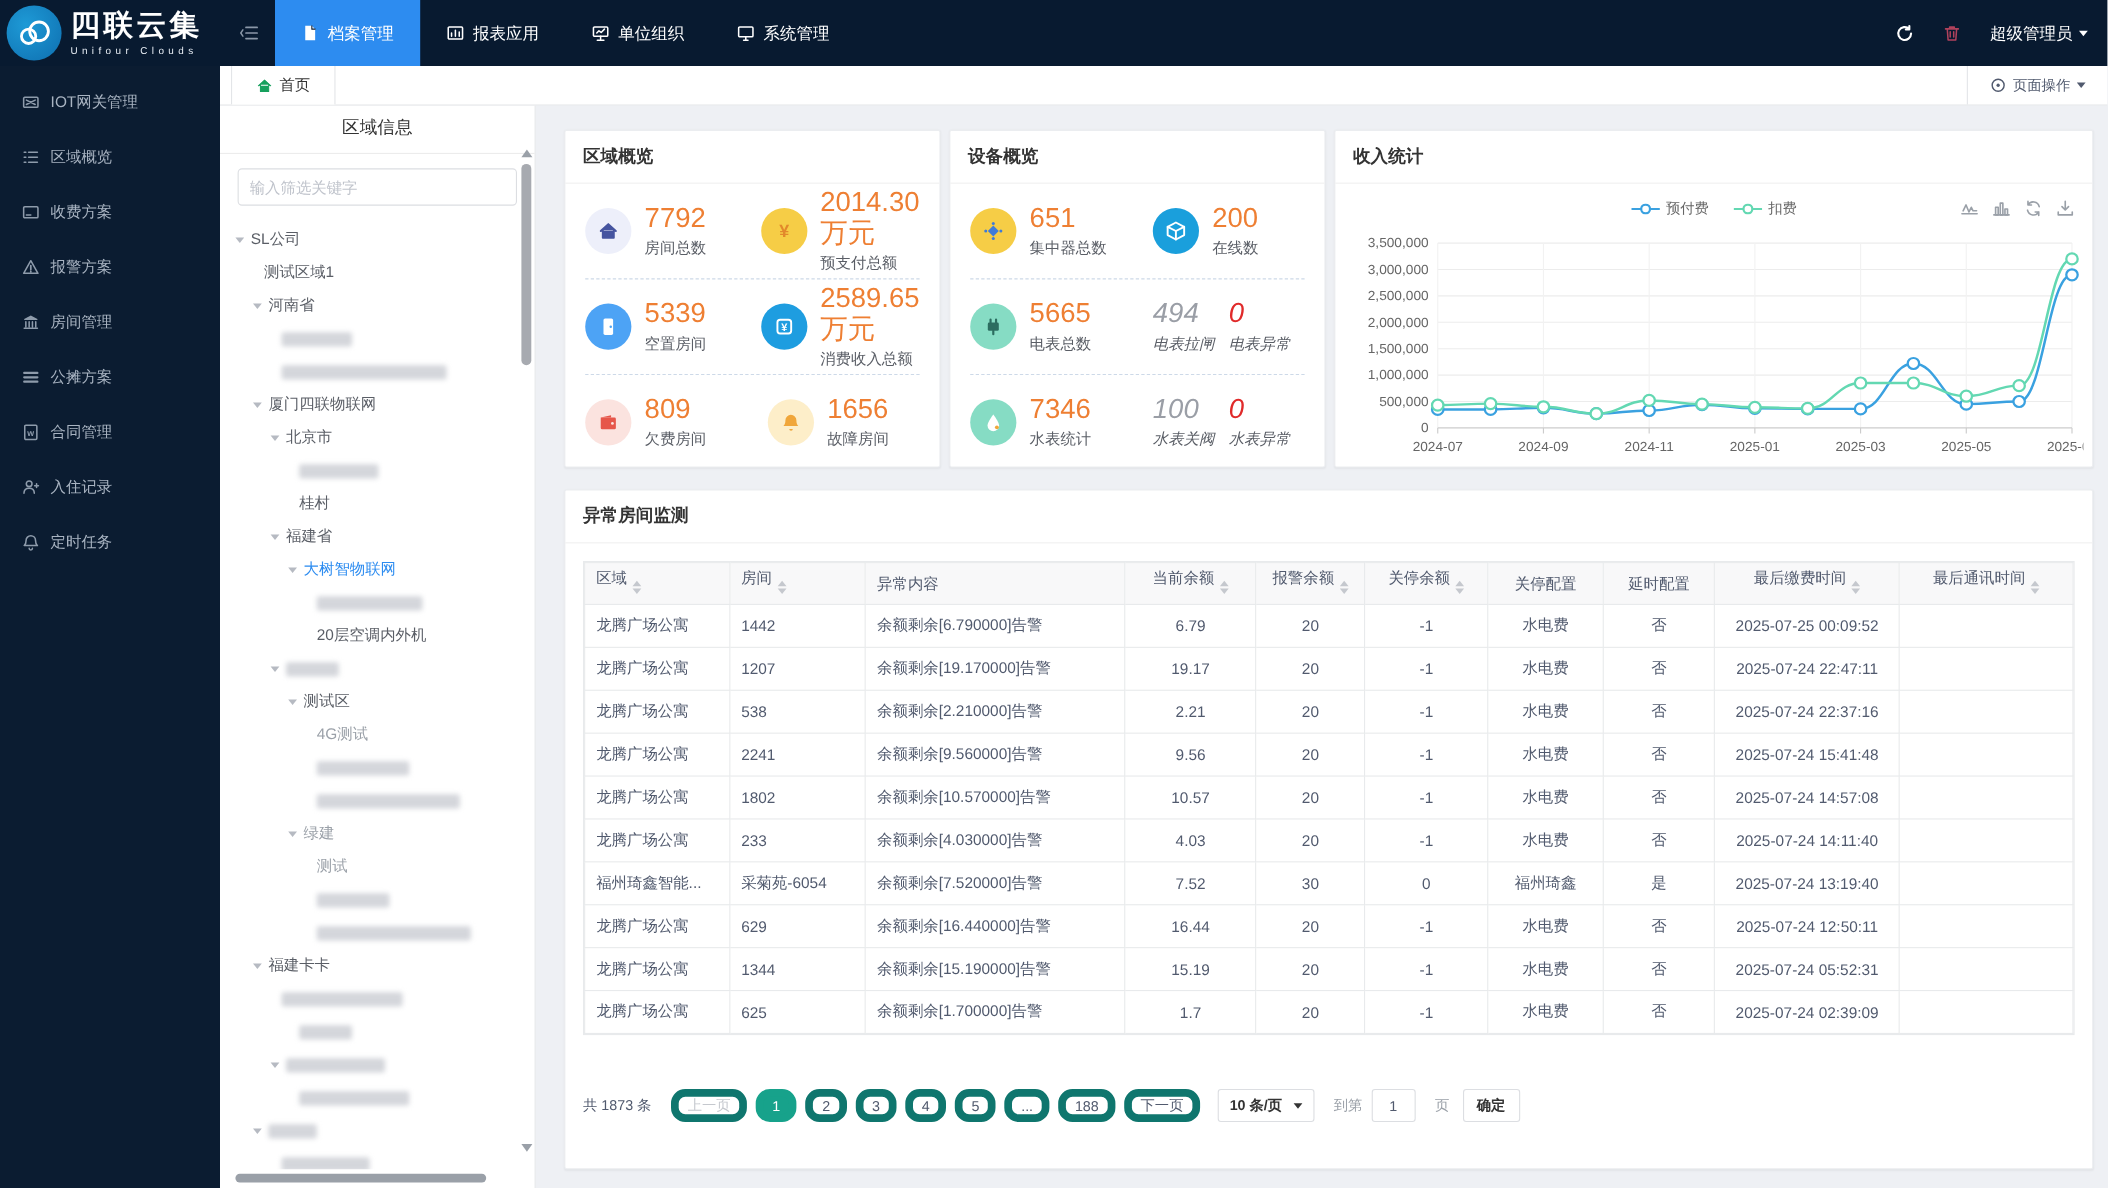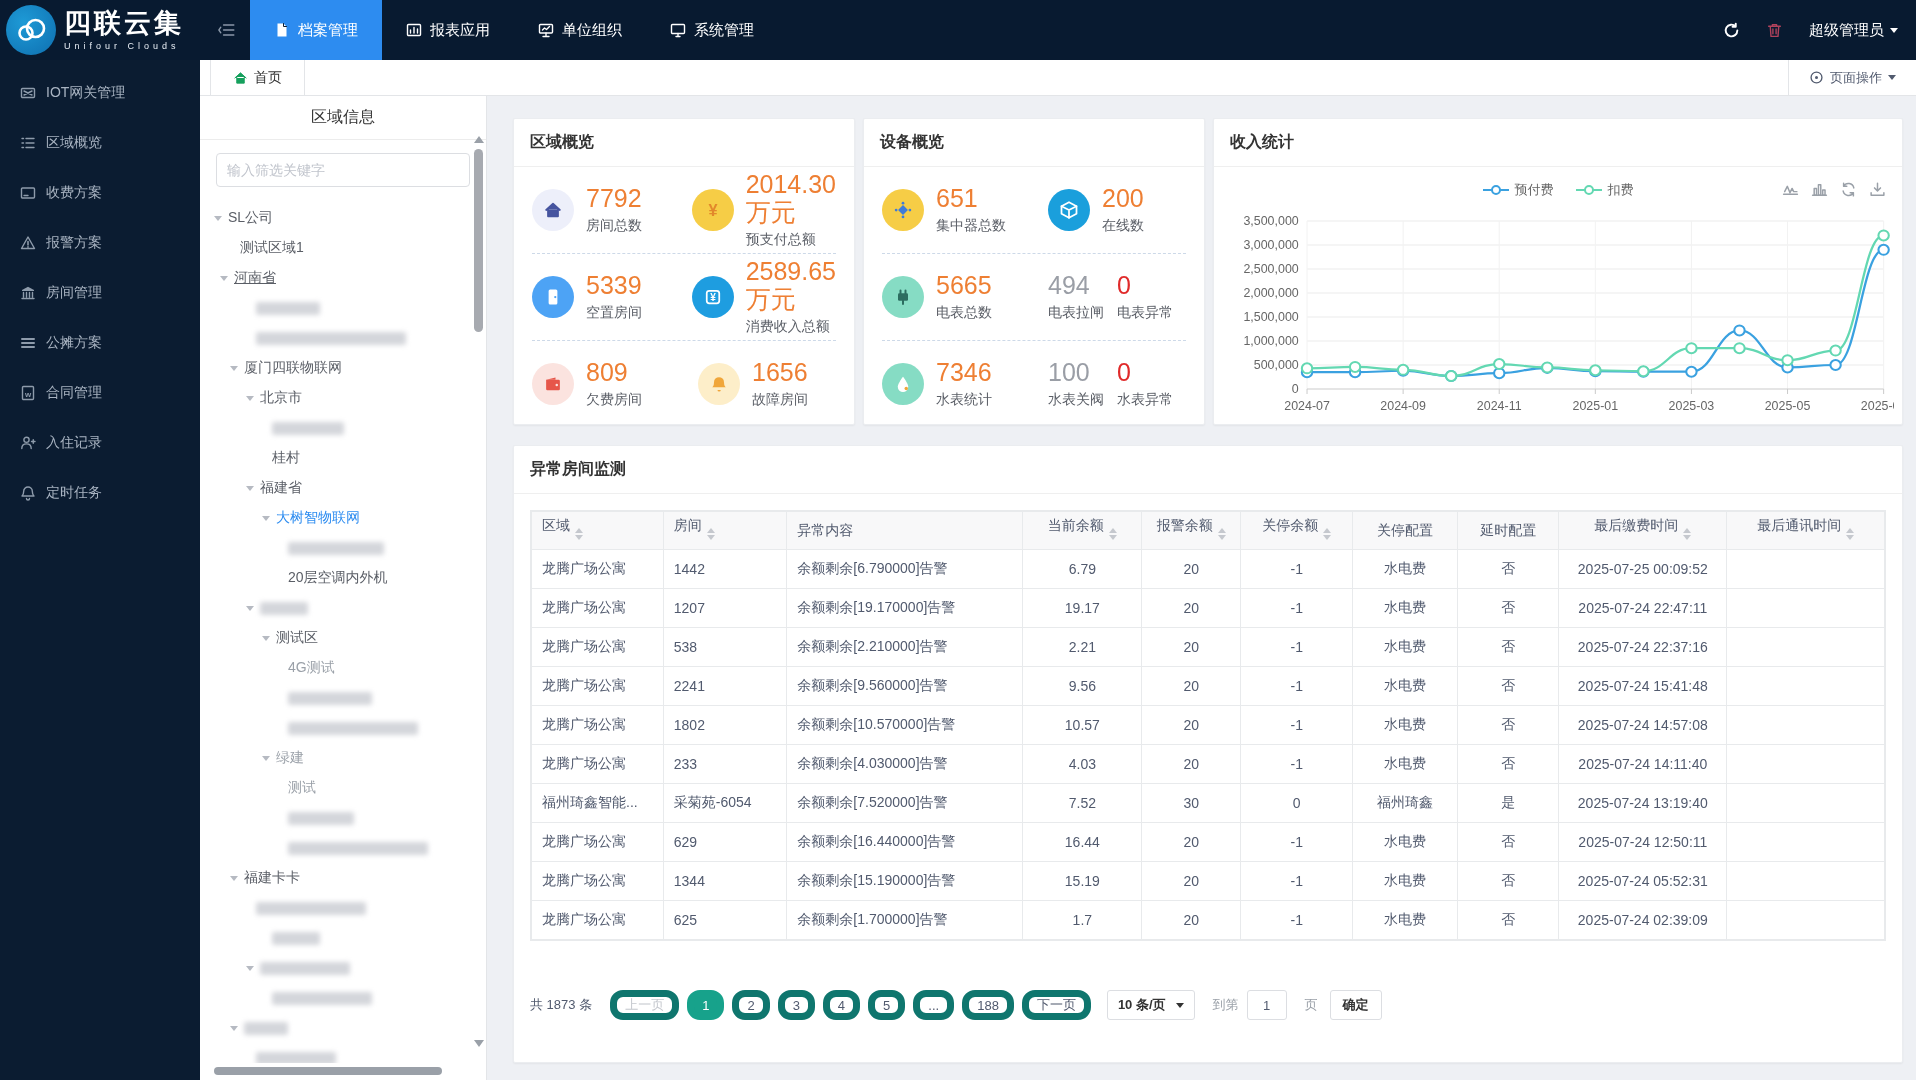--- a/index.html
+++ b/index.html
@@ -65,21 +65,21 @@
   .stat-row{display:flex;align-items:center;height:86px;margin:0 14px;border-bottom:1px dashed #cdd9e8;}
   .stat-row:last-child{border-bottom:none;}
   .stat{display:flex;align-items:center;gap:12px;}
   .stat.w1{width:166px;}.stat.w2{flex:1;}
   .stat-icon{width:42px;height:42px;border-radius:50%;display:flex;align-items:center;justify-content:center;flex:0 0 auto;}
   .stat-value{font-size:25px;line-height:1.1;}
   .stat-value.orange{color:#ee7f33;}
   .stat-value.gray{color:#9a9ea6;}
   .stat-value.red{color:#e02a2a;}
   .stat-label{font-size:14px;color:#5a5e66;margin-top:5px;}
-  .stat.plain{display:block;}
+  .stat.plain{display:block;font-style:italic;}
   
   .chart-head{display:flex;align-items:center;justify-content:center;position:relative;height:38px;margin-top:4px;}
   .legend{display:flex;gap:22px;align-items:center;}
   .legend-item{display:flex;align-items:center;gap:6px;font-size:13px;color:#666;cursor:pointer;}
   .chart-tools{position:absolute;right:16px;top:10px;display:flex;gap:12px;color:#9aa0a8;}
   .chart-tools .icon{cursor:pointer;}
   .chart-box{padding:0 8px;}
   .ax{font-size:12px;fill:#666;font-family:"Liberation Sans","DejaVu Sans",sans-serif;}
   
   .card-table{margin-top:20px;height:618px;position:relative;}
@@ -293,21 +293,21 @@
   </div>
   <div class="tree-list" id="tree-list">
       <div class="tree-item" style="padding-left: 14px;">
         <span class="tcaret"></span>
         <span>SL公司</span>
       </div>
       <div class="tree-item" style="padding-left: 30px;">
         <span class="tspacer"></span>
         <span>测试区域1</span>
       </div>
-      <div class="tree-item" style="padding-left: 20px; text-decoration: underline;">
+      <div class="tree-item" style="padding-left: 30px;">
         <span class="tcaret"></span>
         <span>河南省</span>
       </div>
       <div class="tree-item" style="padding-left: 46px;">
         <span class="tspacer"></span>
         <span class="blur-block" style="width:64px"></span>
       </div>
       <div class="tree-item" style="padding-left: 46px;">
         <span class="tspacer"></span>
         <span class="blur-block" style="width:150px"></span>

